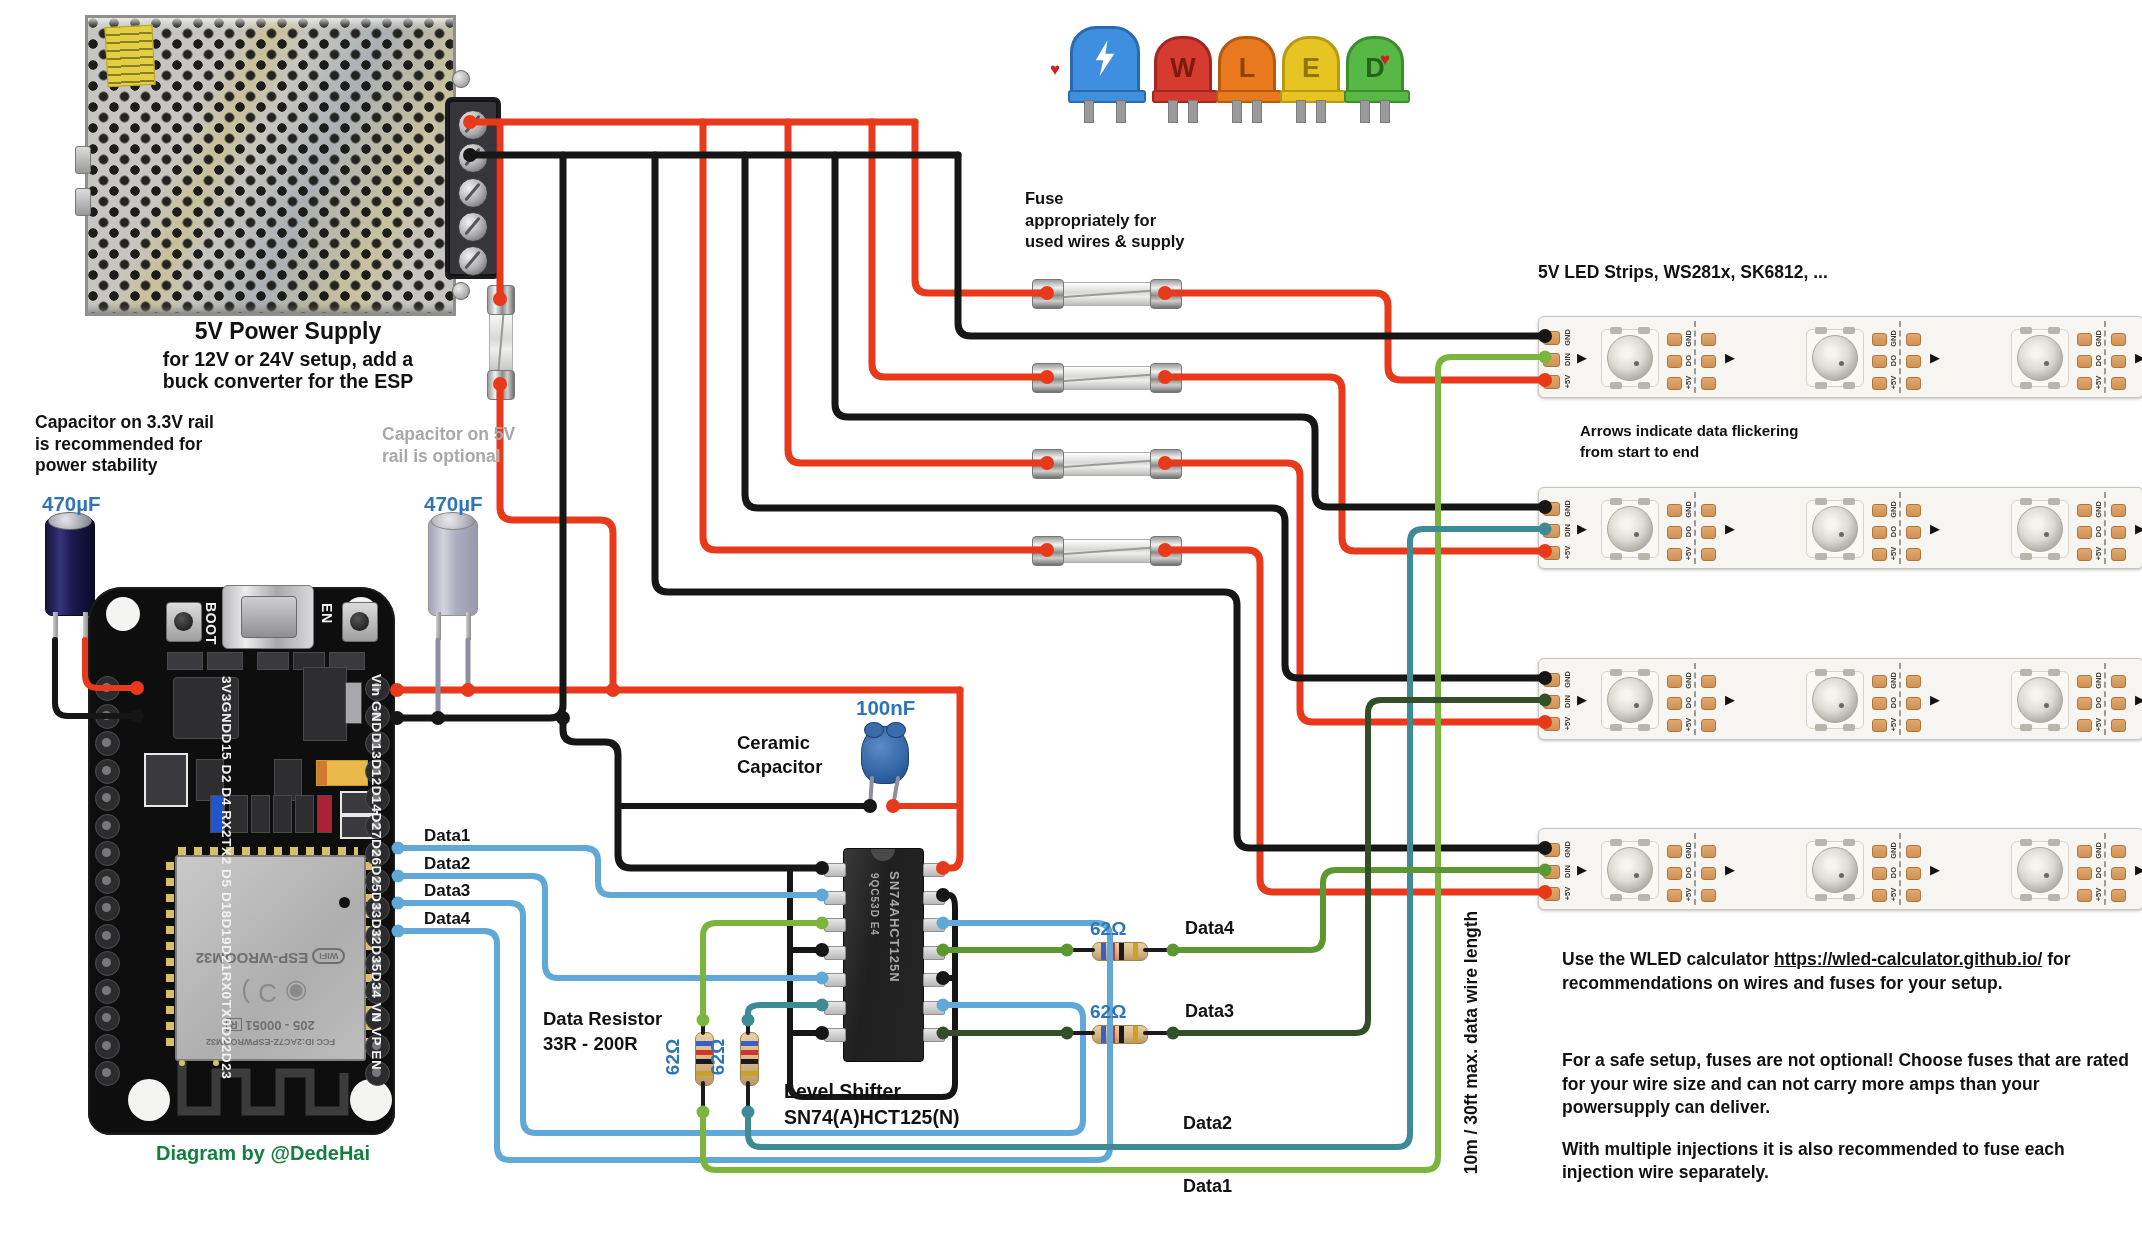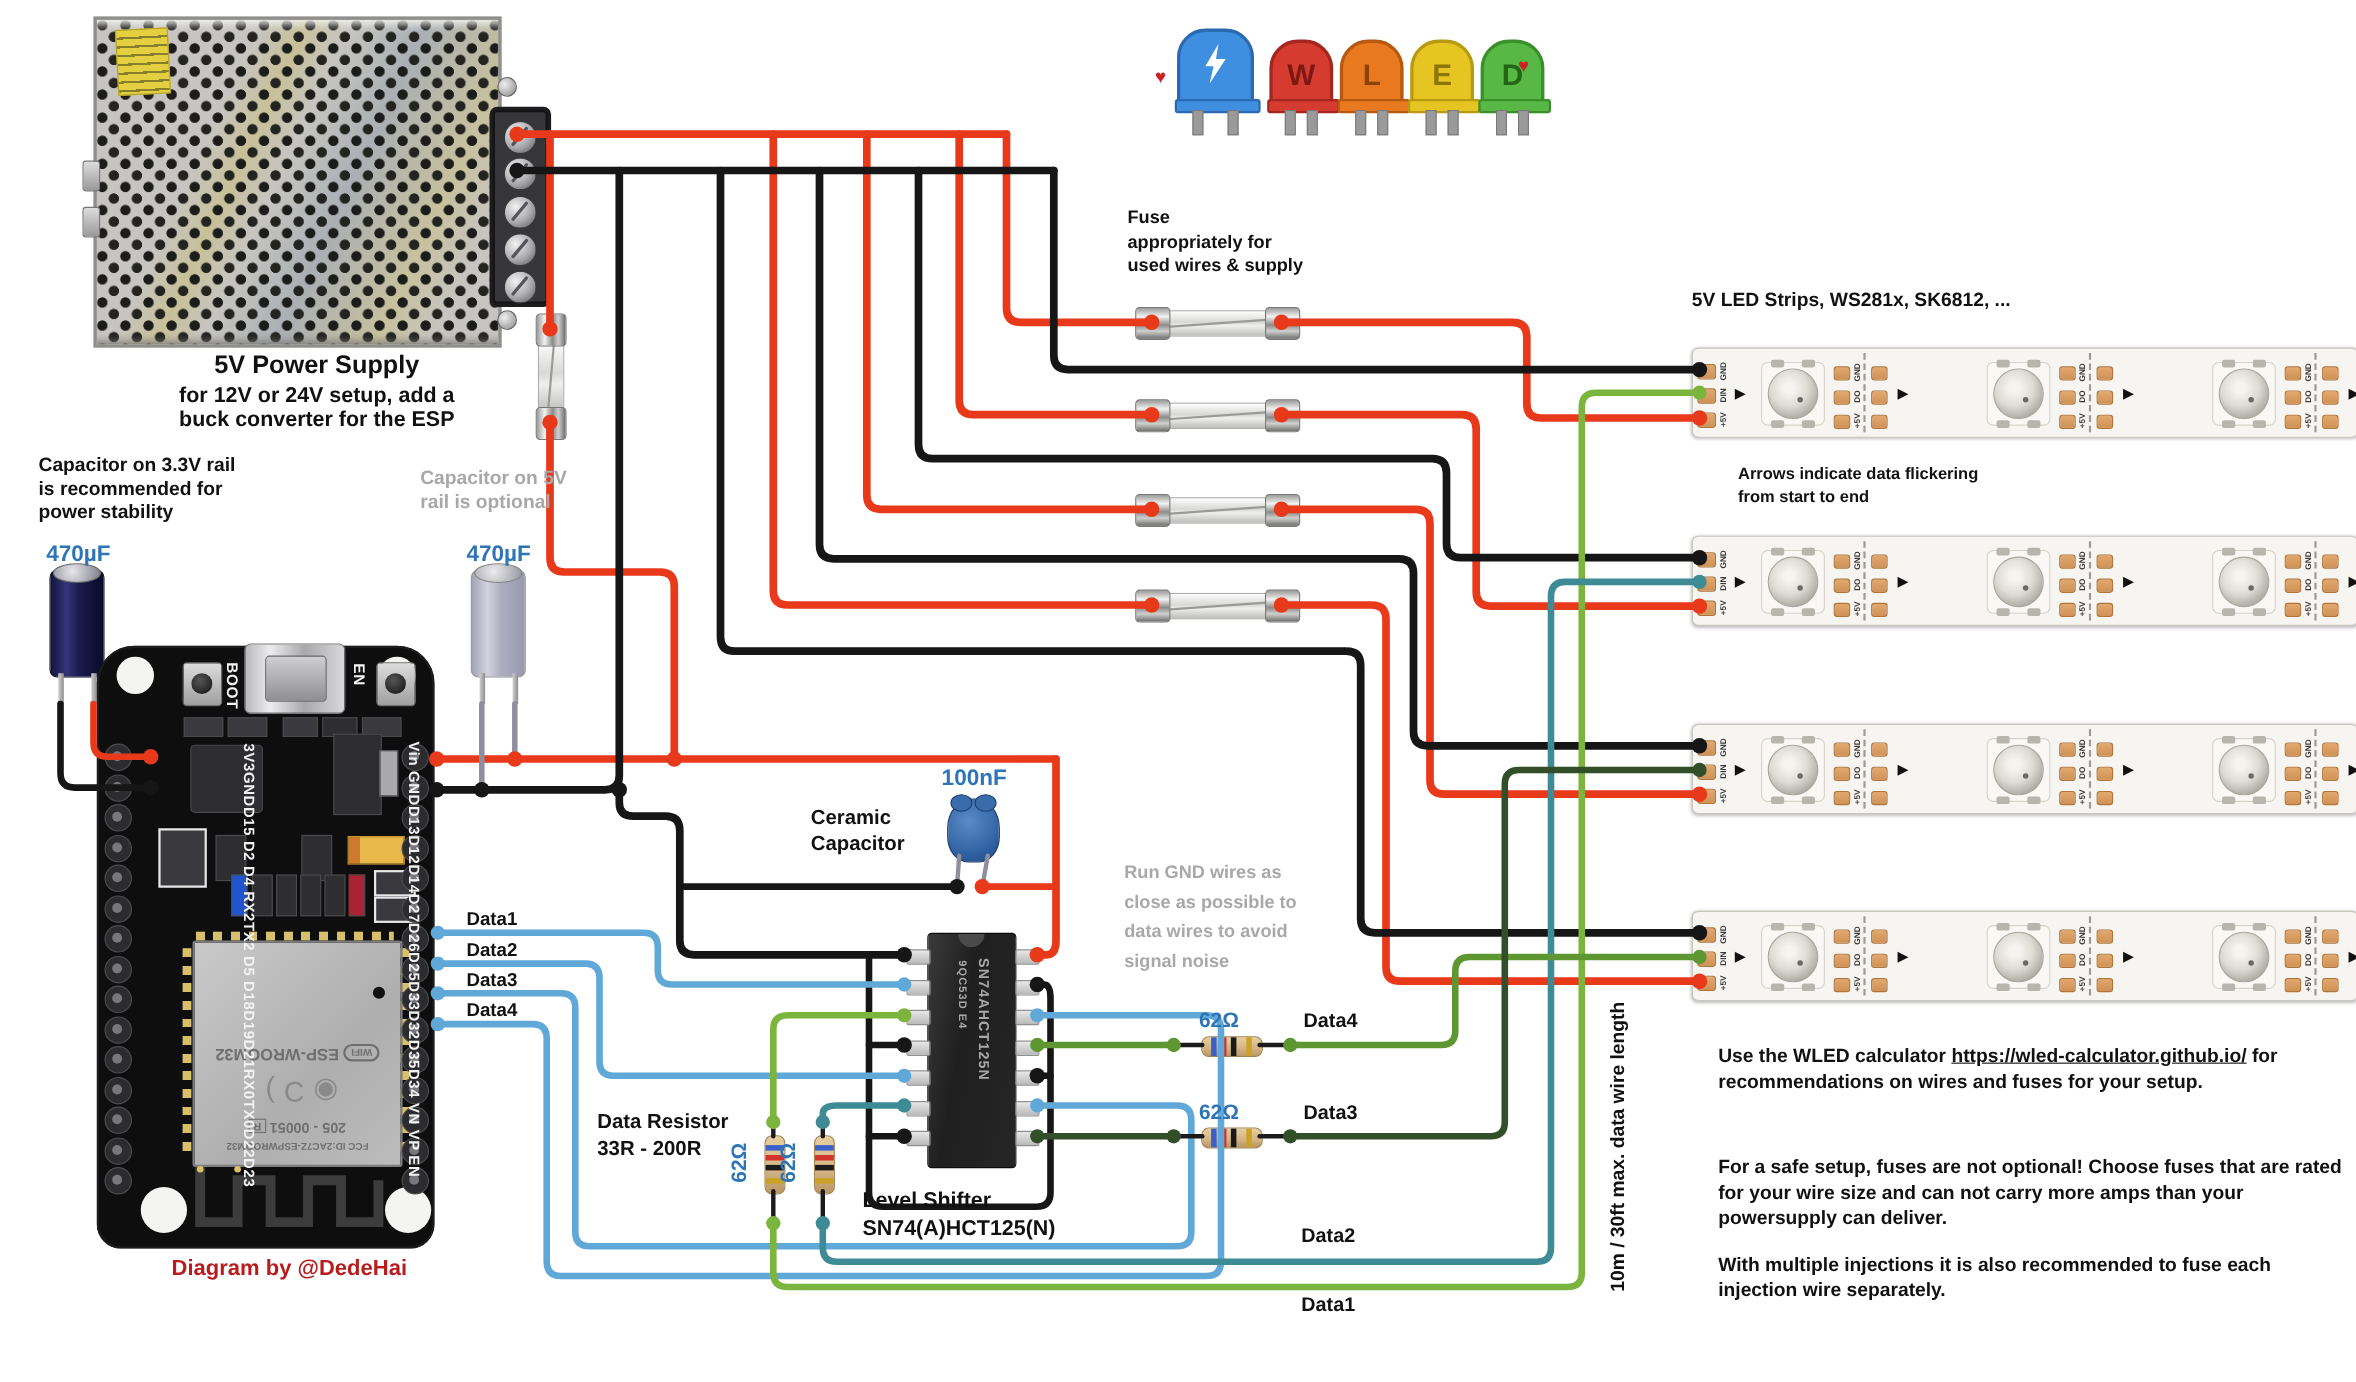--- a/index.html
+++ b/index.html
@@ -800,24 +800,20 @@
 used wires &amp; supply</div>
 
   <div class="t b" style="left:1538px;top:262px;font-size:17.5px">5V LED Strips, WS281x, SK6812, ...</div>
   <div class="t b" style="left:1580px;top:420px;font-size:15px;line-height:21px">Arrows indicate data flickering
 from start to end</div>
 
   <div class="t b blue" style="left:856px;top:696px;font-size:20.5px">100nF</div>
   <div class="t b" style="left:737px;top:731px;font-size:18.5px;line-height:24px">Ceramic
 Capacitor</div>
 
-  <div class="t b gray" style="left:1022px;top:780px;font-size:16.5px;line-height:27px">Run GND wires as
-close as possible to
-data wires to avoid
-signal noise</div>
 
   <div class="t b" style="left:424px;top:826px;font-size:17px">Data1</div>
   <div class="t b" style="left:424px;top:854px;font-size:17px">Data2</div>
   <div class="t b" style="left:424px;top:881px;font-size:17px">Data3</div>
   <div class="t b" style="left:424px;top:909px;font-size:17px">Data4</div>
 
   <div class="t b" style="left:543px;top:1006px;font-size:18.5px;line-height:25px">Data Resistor
 33R - 200R</div>
 
   <div class="t b blue" style="left:648px;top:1046px;width:50px;text-align:center;font-size:19px;transform:rotate(-90deg)">62Ω</div>
@@ -828,20 +824,20 @@
   <div class="t b" style="left:1185px;top:918px;font-size:18px">Data4</div>
   <div class="t b" style="left:1185px;top:1001px;font-size:18px">Data3</div>
   <div class="t b" style="left:1183px;top:1113px;font-size:18px">Data2</div>
   <div class="t b" style="left:1183px;top:1176px;font-size:18px">Data1</div>
 
   <div class="t b" style="left:784px;top:1078px;font-size:19.5px;line-height:26px">Level Shifter
 SN74(A)HCT125(N)</div>
 
   <div class="t b" style="left:1295px;top:1032px;width:352px;text-align:center;font-size:17.5px;transform:rotate(-90deg)">10m / 30ft max. data wire length</div>
 
-  <div class="t b" style="left:156px;top:1142px;font-size:20px;color:#b91c1c">Diagram by @DedeHai</div>
+  <div class="t b" style="left:156px;top:1142px;font-size:20px;color:#15803d">Diagram by @DedeHai</div>
 
   <div class="t" style="left:1562px;top:930px;width:575px">
     <p class="b" style="font-size:17.5px;line-height:23.5px;margin:0"><span>Use the WLED calculator </span><span class="u wlink">https://wled-calculator.github.io/</span><span>  for recommendations on wires and fuses for your setup.</span></p>
     <p class="b" style="font-size:17.5px;line-height:23.5px;margin:36px 0 0 0">For a safe setup, fuses are not optional! Choose fuses that are rated for your wire size and can not carry more amps than your powersupply can deliver.</p>
     <p class="b" style="font-size:17.5px;line-height:23.5px;margin:0">With multiple injections it is also recommended to fuse each injection wire separately.</p>
   </div>
 </div>
 
 </body></html>

